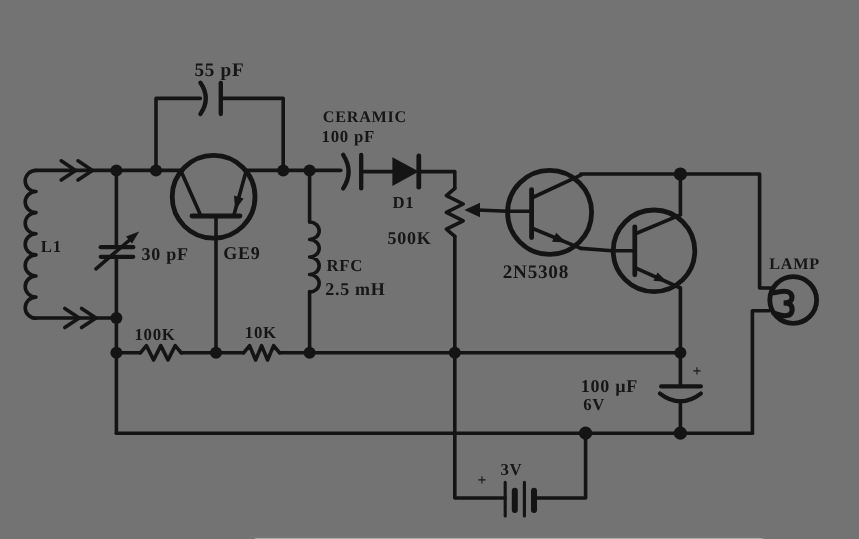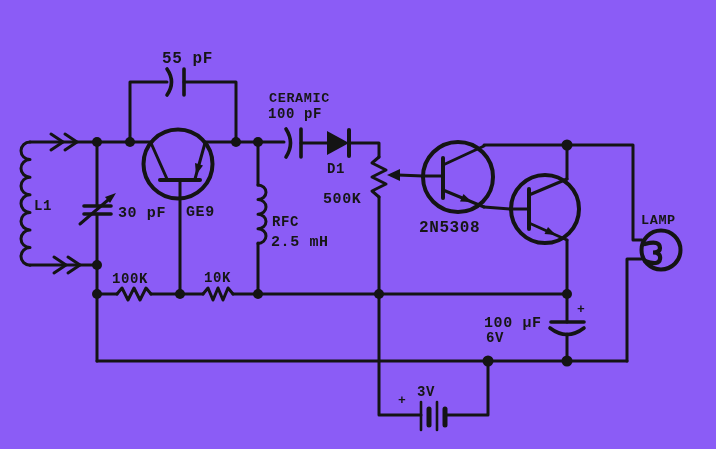--- a/index.html
+++ b/index.html
@@ -1,17 +1,17 @@
 <!DOCTYPE html>
 <html><head>
 <meta charset="utf-8">
 <style>
   html,body{margin:0;padding:0;background:#fff;}
-  #stage{position:relative;width:716px;height:449px;background:#8b5cf6;overflow:hidden;
-         font-family:Liberation Mono, monospace;}
+  #stage{position:relative;width:716px;height:449px;background:#737373;overflow:hidden;
+         font-family:Liberation Serif, serif;}
   svg{position:absolute;left:0;top:0;}
   .wire{fill:none;stroke:#141414;stroke-width:3;stroke-linecap:round;stroke-linejoin:round;}
   .thick{fill:none;stroke:#141414;stroke-width:4;stroke-linecap:round;}
   .plate{fill:none;stroke:#141414;stroke-width:3.6;stroke-linecap:round;}
   .sym{fill:none;stroke:#141414;stroke-width:4;}
   .fillink{fill:#141414;stroke:none;}
   .dot{fill:#141414;stroke:none;}
   text{fill:#161616;font-weight:700;letter-spacing:0.6px;}
   .t13{font-size:13.5px;} .t14{font-size:14px;} .t15{font-size:15px;}
   .t16{font-size:16px;} .plus{font-size:13px;letter-spacing:0;}

